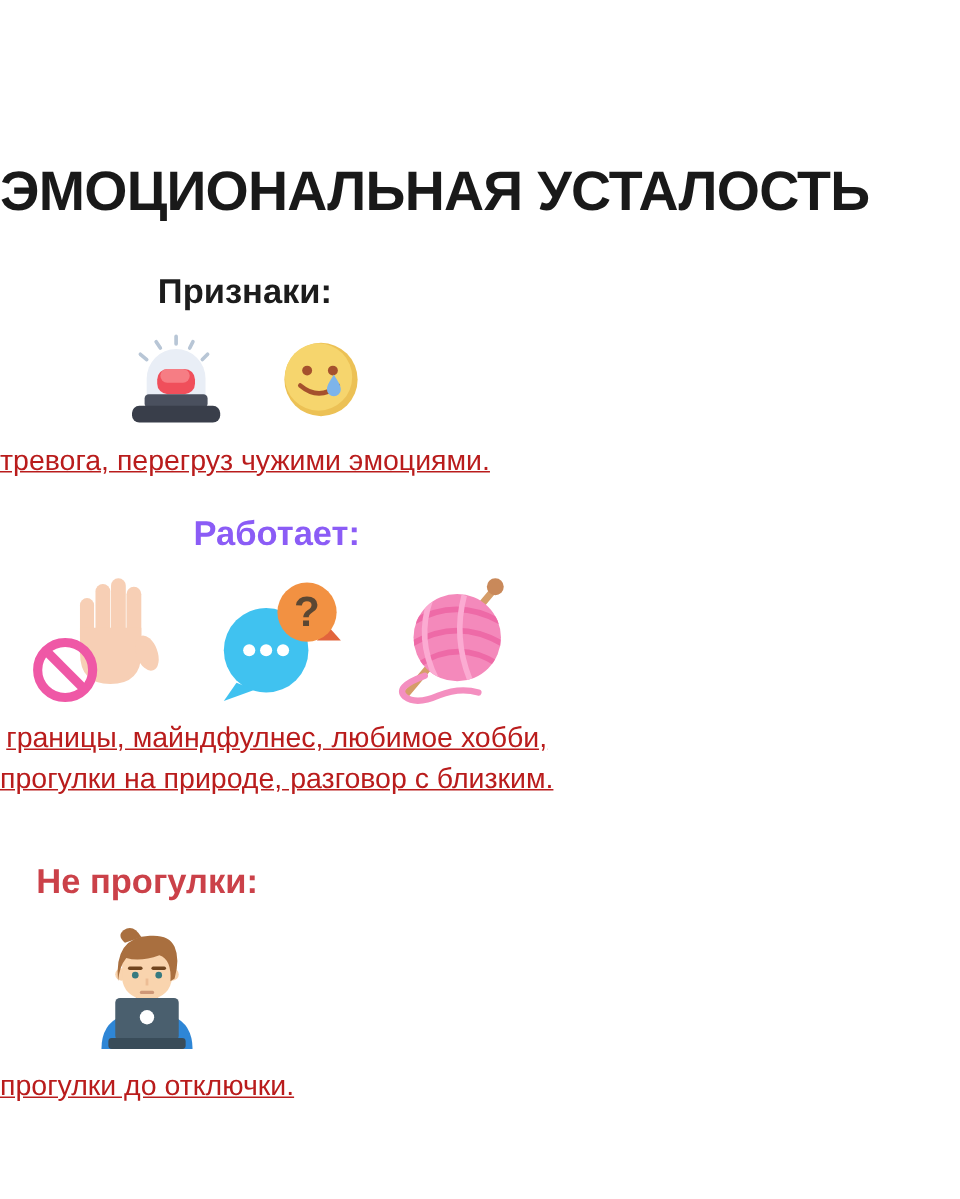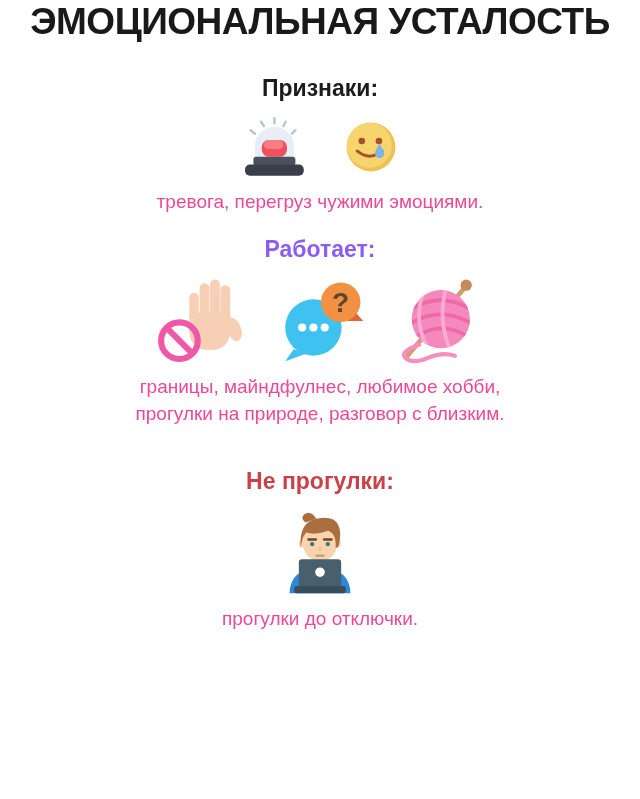--- a/index.html
+++ b/index.html
@@ -2,40 +2,40 @@
 <html><head>
 <meta charset="utf-8">
 <style>
   html,body{margin:0;padding:0;}
   body{
     width:640px;height:799px;background:#ffffff;overflow:hidden;
     font-family:"Liberation Sans", sans-serif;
   }
   .page{
     width:640px;height:799px;box-sizing:border-box;
-    display:flex;flex-direction:column;align-items:center;
-    background:#ffffff;
+    display:flex;flex-direction:column;align-items:flex-start;
+    padding-top:106px;background:#ffffff;
   }
   .title{
     font-size:37px;line-height:44px;font-weight:700;letter-spacing:-0.5px;
     color:#191919;margin:0 0 30px;text-align:center;white-space:nowrap;
   }
   .sec{display:flex;flex-direction:column;align-items:center;}
   .sec-signs{margin-bottom:20px;}
   .sec-works{margin-bottom:40px;}
   .h{font-size:23px;line-height:28px;font-weight:700;margin:0 0 10px;text-align:center;}
   .h-black{color:#1c1c1c;}
   .h-green{color:#8b5cf6;}
   .h-red{color:#cb4149;}
   .icons{display:flex;align-items:center;justify-content:center;}
   .row1{gap:28px;height:70px;}
   .row2{gap:24px;height:94px;}
   .cap{
-    font-size:19px;line-height:27px;color:#ec4899;margin:6px 0 0;
-    text-align:center;font-weight:400;
+    font-size:19px;line-height:27px;color:#b91c1c;margin:6px 0 0;
+    text-align:center;font-weight:400;text-decoration:underline;
   }
   .cap-last{margin-top:8px;}
   .ic{display:block;}
   svg text{font-family:"Liberation Sans", sans-serif;}
 </style>
 </head>
 <body>
 
 <div class="page">
 

